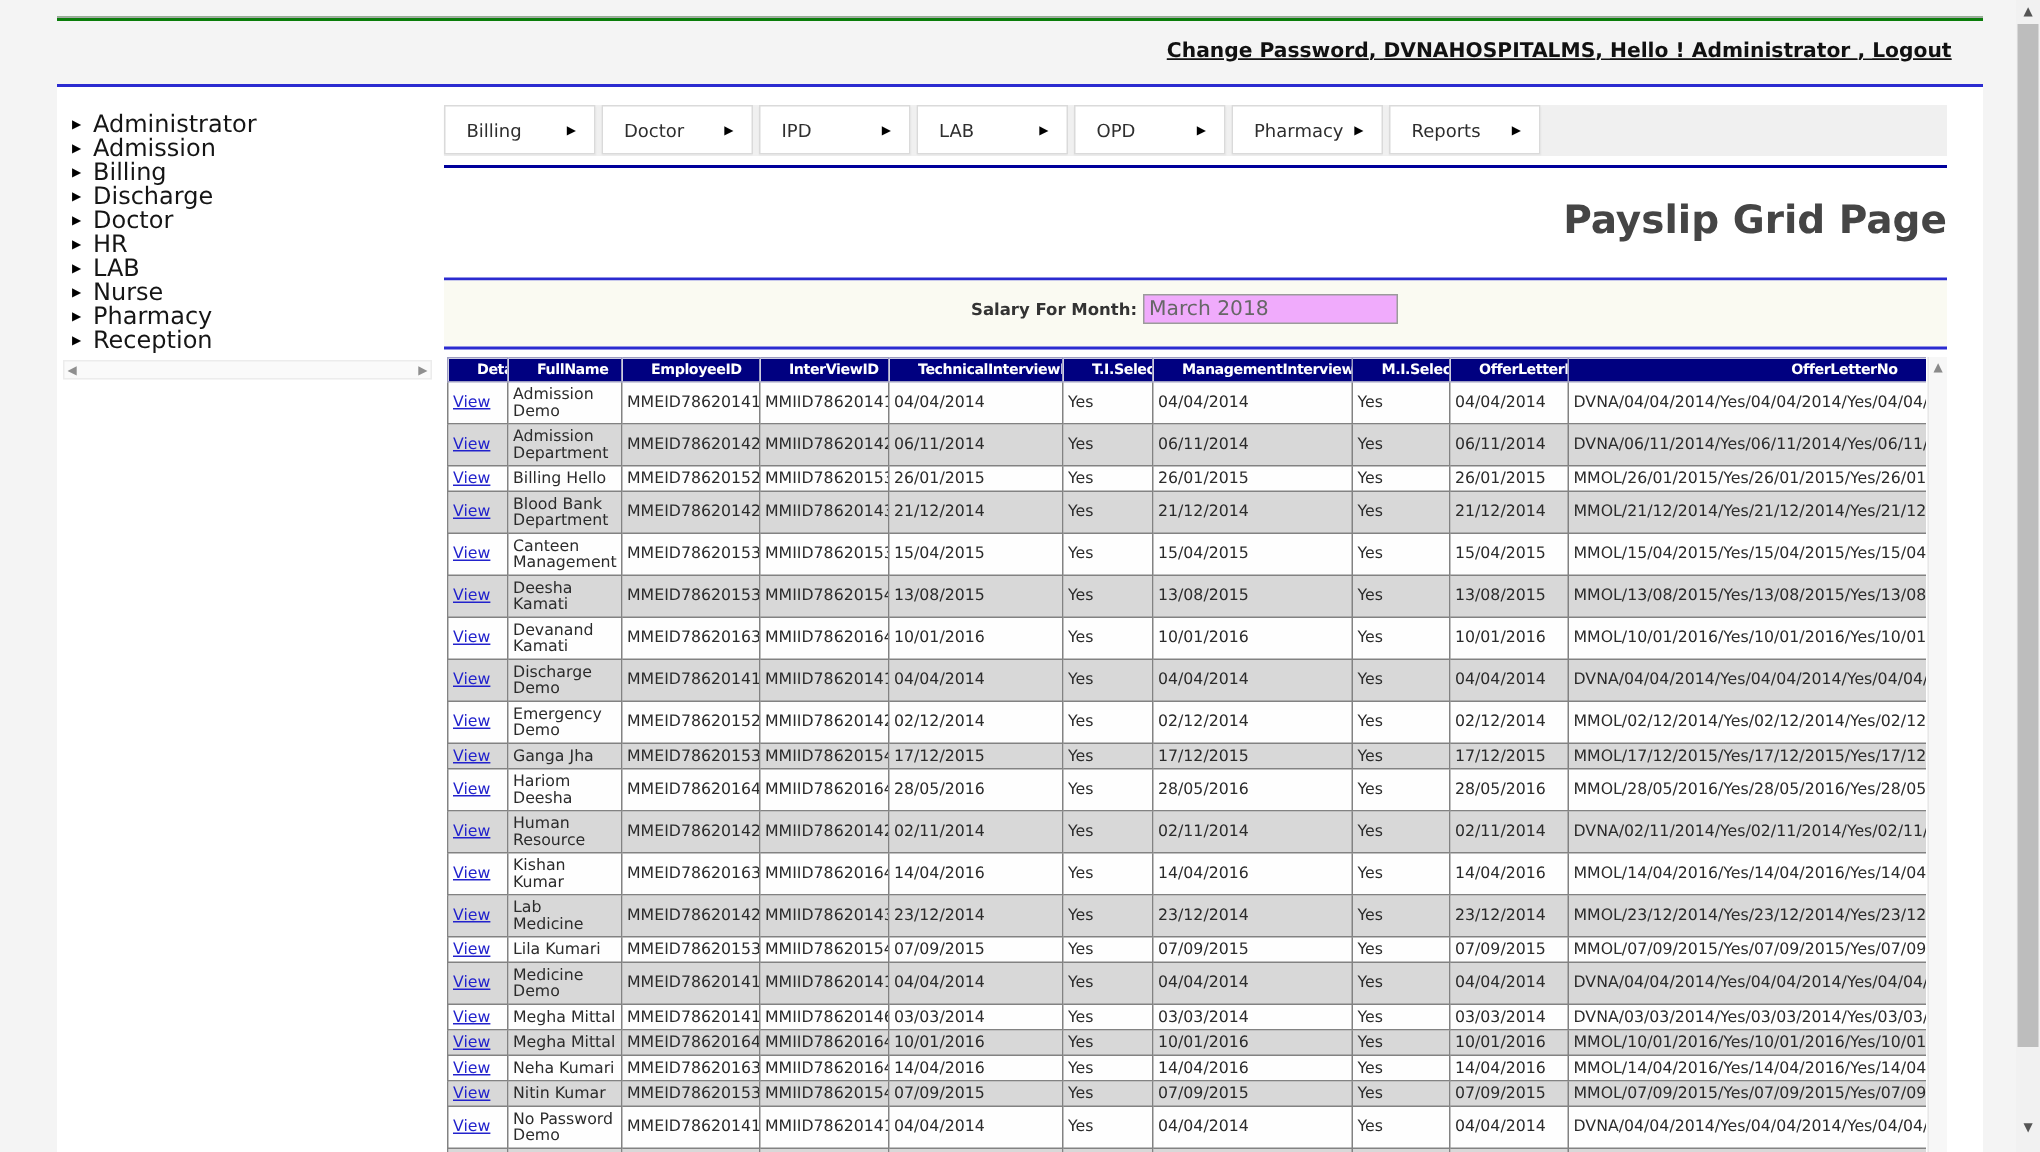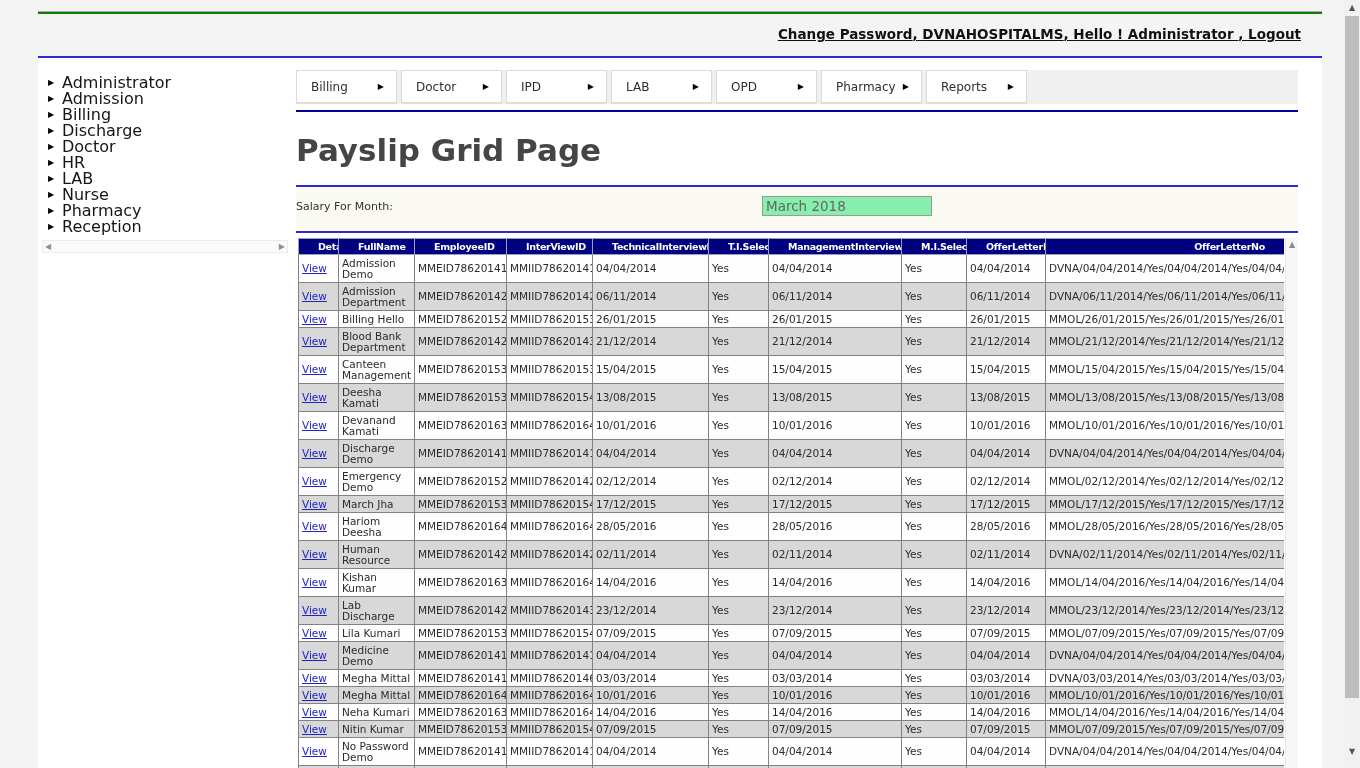--- a/index.html
+++ b/index.html
@@ -29,25 +29,25 @@
 
   
   #navbar { left:296px; top:70px; width:1002px; height:34px; background:#f0f0f0; display:flex; gap:4px; }
   .nav-box { width:101px; height:33px; background:#fff; border:1px solid #dadada; box-shadow:0 1px 1px rgba(0,0,0,0.06);
              display:flex; align-items:center; justify-content:space-between; padding:0 12px 0 14px; cursor:pointer; }
   .nav-box .lbl { font-size:12px; color:#2e2e2e; }
   .nav-box .tri { font-size:8px; color:#000; }
   #nav-rule { left:296px; top:110px; width:1002px; height:2px; background:#00009b; }
 
   
-  #page-title { left:296px; top:132px; width:1002px; text-align:left; font-size:31px; font-weight:bold; color:#454545; }
+  #page-title { left:296px; top:132px; width:1002px; text-align:right; font-size:26px; font-weight:bold; color:#454545; }
   #blue-rule-2 { left:296px; top:185px; width:1002px; height:2px; background:#2b2bd0; }
   #salary-band { left:296px; top:187px; width:1002px; height:44px; background:#fafaf2; }
-  #salary-label { left:296px; top:200px; width:462px; font-size:11px; font-weight:normal; color:#333; }
-  #salary-input { left:762px; top:196px; width:170px; height:20px; background:#86efac; border:1px solid #9b9b9b;
+  #salary-label { left:296px; top:200px; width:462px; text-align:right; font-size:11px; font-weight:bold; color:#333; }
+  #salary-input { left:762px; top:196px; width:170px; height:20px; background:#f0abfc; border:1px solid #9b9b9b;
                   font-size:13.5px; color:#666; padding:0 3px; font-family:"DejaVu Sans",sans-serif; }
   #blue-rule-3 { left:296px; top:231px; width:1002px; height:2px; background:#2b2bd0; }
 
   
   #grid-wrap { left:298px; top:238px; width:986px; height:530px; overflow:hidden; }
   table { border-collapse:collapse; table-layout:fixed; width:986px; }
   th { background:#000080; color:#fff; font-size:9.5px; font-weight:bold; letter-spacing:-0.3px;
        border:1px solid #9d9dc2; height:16px; padding:1px 19px; overflow:hidden; white-space:nowrap; text-align:right; }
   td { border:1px solid #828282; font-size:10.5px; color:#2b2b2b; line-height:11px;
        padding:2.5px 3px; white-space:nowrap; overflow:hidden; vertical-align:middle; }
@@ -301,21 +301,21 @@
           <td>MMIID786201426</td>
           <td>02/12/2014</td>
           <td>Yes</td>
           <td>02/12/2014</td>
           <td>Yes</td>
           <td>02/12/2014</td>
           <td>MMOL/02/12/2014/Yes/02/12/2014/Yes/02/12/2014@</td>
         </tr>
         <tr class="even">
           <td><a class="view">View</a></td>
-          <td class="fullname">March Jha</td>
+          <td class="fullname">Ganga Jha</td>
           <td>MMEID786201535</td>
           <td>MMIID786201543</td>
           <td>17/12/2015</td>
           <td>Yes</td>
           <td>17/12/2015</td>
           <td>Yes</td>
           <td>17/12/2015</td>
           <td>MMOL/17/12/2015/Yes/17/12/2015/Yes/17/12/2015@</td>
         </tr>
         <tr class="odd">
@@ -352,21 +352,21 @@
           <td>MMIID786201646</td>
           <td>14/04/2016</td>
           <td>Yes</td>
           <td>14/04/2016</td>
           <td>Yes</td>
           <td>14/04/2016</td>
           <td>MMOL/14/04/2016/Yes/14/04/2016/Yes/14/04/2016@</td>
         </tr>
         <tr class="even">
           <td><a class="view">View</a></td>
-          <td class="fullname">Lab Discharge</td>
+          <td class="fullname">Lab Medicine</td>
           <td>MMEID786201427</td>
           <td>MMIID786201432</td>
           <td>23/12/2014</td>
           <td>Yes</td>
           <td>23/12/2014</td>
           <td>Yes</td>
           <td>23/12/2014</td>
           <td>MMOL/23/12/2014/Yes/23/12/2014/Yes/23/12/2014@</td>
         </tr>
         <tr class="odd">

